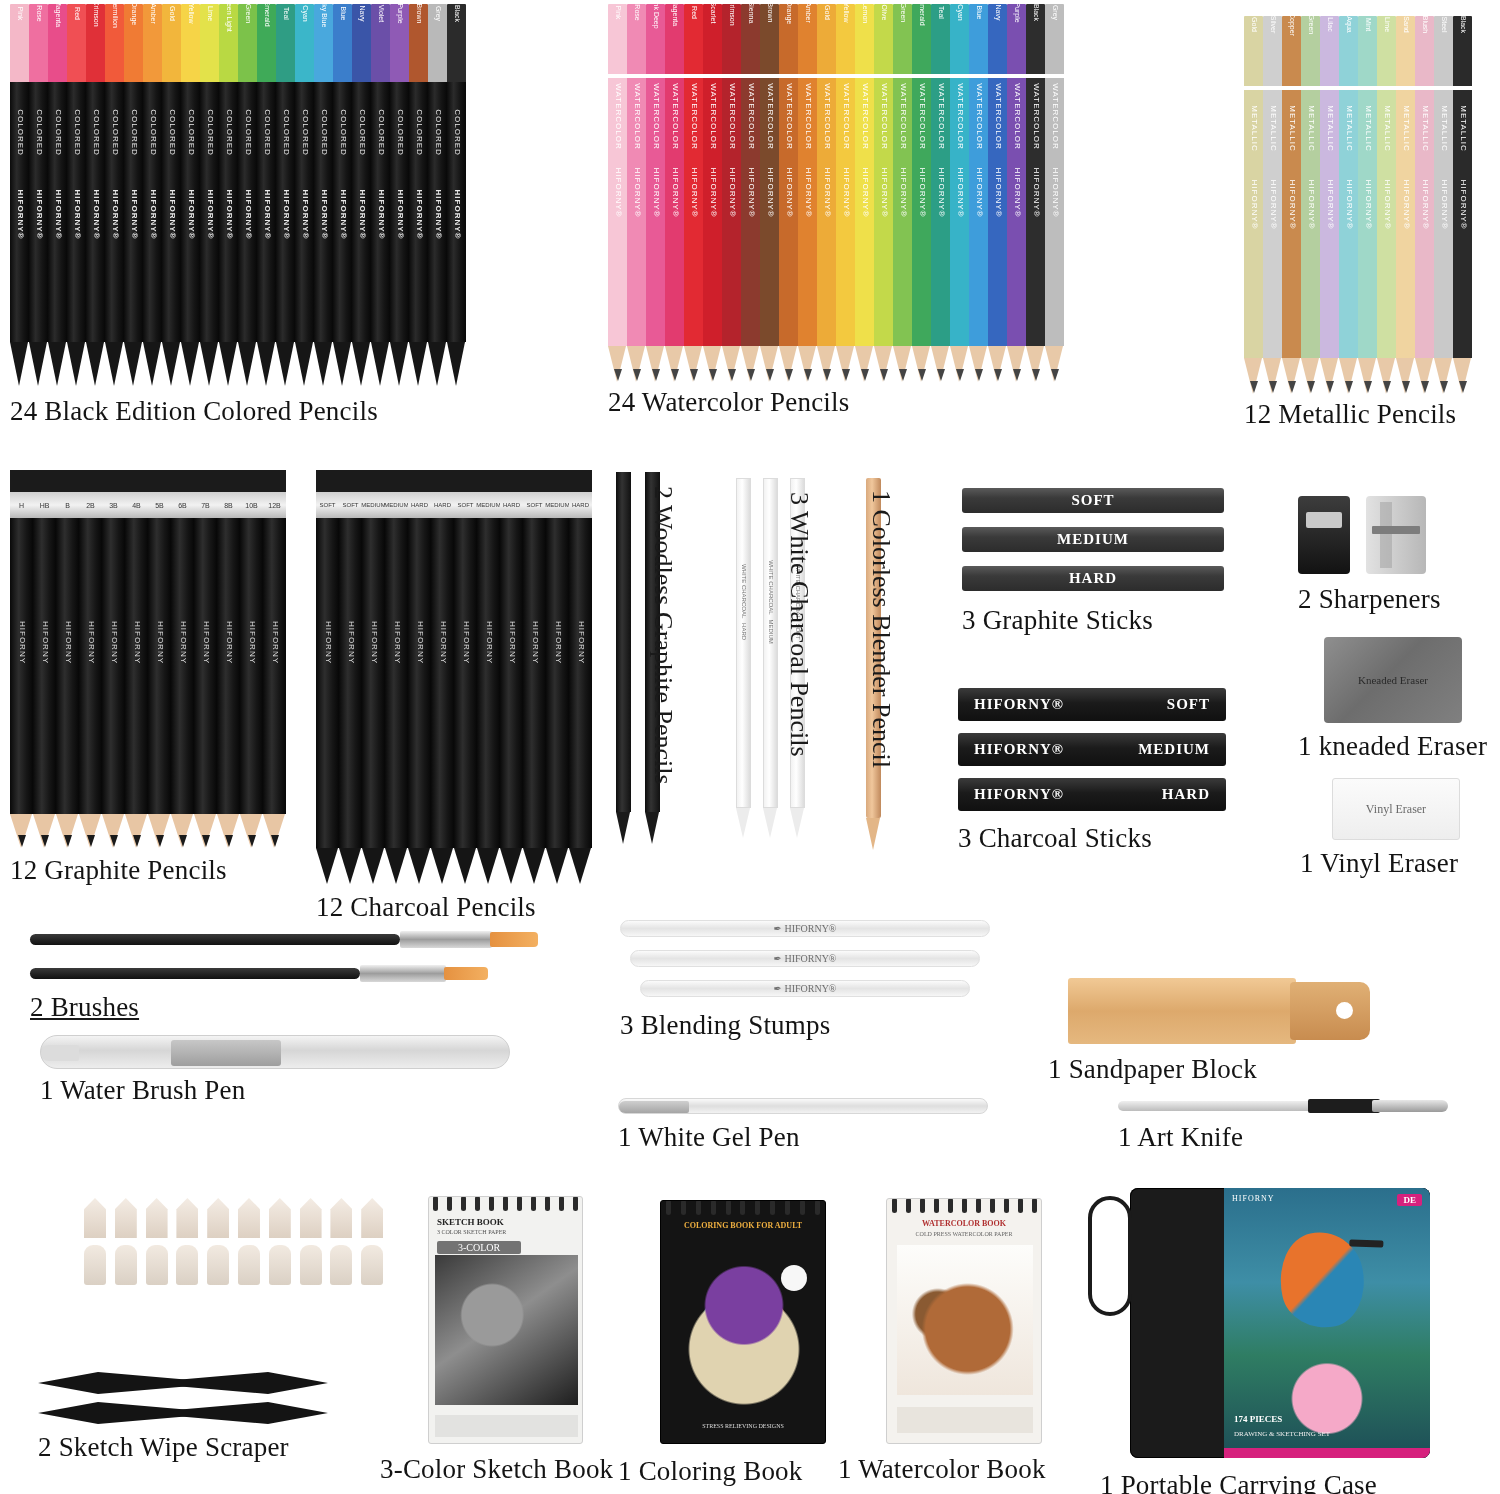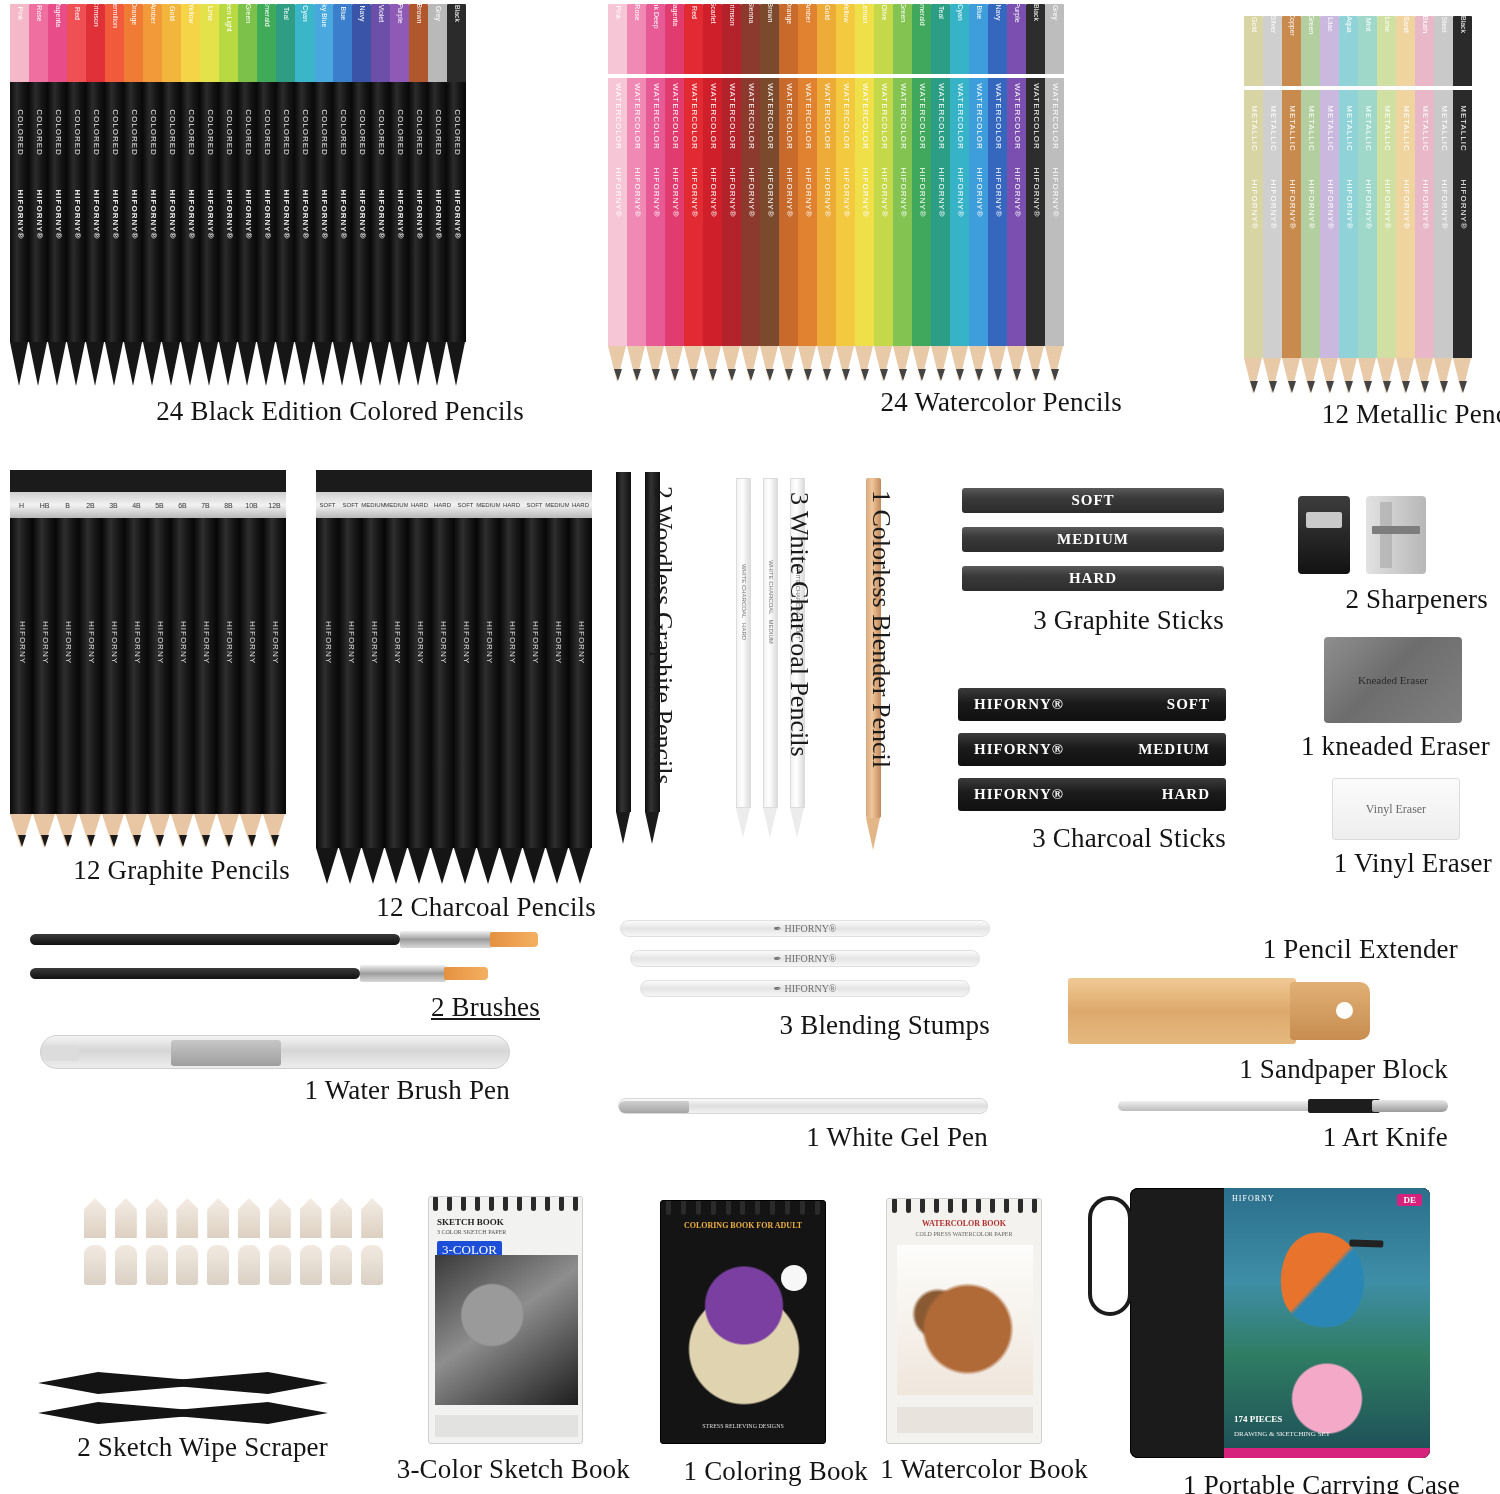--- a/index.html
+++ b/index.html
@@ -6,21 +6,21 @@
   html, body { margin:0; padding:0; }
   body {
     width:1500px; height:1494px;
     background:#ffffff;
     font-family:"Liberation Serif", serif;
     color:#1a1a1a;
     overflow:hidden;
     position:relative;
   }
   .cap {
-    text-align:right;
+    text-align:left;
     font-size:27px;
     letter-spacing:.2px;
     color:#141414;
     font-family:"Liberation Serif", serif;
     white-space:nowrap;
   }
   .group { position:absolute; }
 
   
   .pencil-row { display:flex; align-items:flex-end; }
@@ -1321,21 +1321,20 @@
   <div class="cap" style="width:370px;margin-top:6px;">3 Blending Stumps</div>
 </div>
 
 <div class="group" style="left:618px; top:1098px;">
   <div class="gelpen"></div>
   <div class="cap" style="width:370px;margin-top:8px;">1 White Gel Pen</div>
 </div>
 
 <div class="group" style="left:1098px; top:906px;">
   <div class="extender"></div>
-  <div class="cap" style="width:360px;margin-top:8px;">1 Pencil Extender</div>
 </div>
 
 <div class="group" style="left:1068px; top:978px;">
   <div class="sandblock" style="width:300px;margin-left:0;">
     <div class="pad"></div>
       <div class="handle"></div>
       <div class="hole"></div>
   </div>
   <div class="cap" style="width:400px;margin-top:10px;margin-left:-20px;">1 Sandpaper Block</div>
 </div>
@@ -1396,21 +1395,21 @@
         <i></i>
         <i></i>
         <i></i>
         <i></i>
         <i></i>
         <i></i>
         <i></i>
       </div>
     <div style="position:absolute;left:8px;top:20px;font-size:9px;font-weight:bold;color:#222;">SKETCH BOOK</div>
     <div style="position:absolute;left:8px;top:32px;font-size:6px;color:#555;">3 COLOR SKETCH PAPER</div>
-    <div style="position:absolute;left:8px;top:44px;font-size:13px;color:#fff;background:#1d4ed8;padding:1px 5px;border-radius:2px;">3-COLOR</div>
+    <div style="position:absolute;left:8px;top:44px;font-size:10px;color:#fff;background:#737373;padding:1px 21px;border-radius:2px;">3-COLOR</div>
     <div style="position:absolute;left:6px;top:58px;width:143px;height:150px;background:
        radial-gradient(circle at 40% 40%,#9a9a9a 0 30px,rgba(0,0,0,0) 32px),
        linear-gradient(145deg,#3a3a3a,#8e8e8e 45%,#1e1e1e);"></div>
     <div style="position:absolute;left:6px;bottom:6px;width:143px;height:22px;background:#e2e2e0;"></div>
   </div>
   <div class="cap" style="width:250px;margin-top:10px;margin-left:-48px;">3-Color Sketch Book</div>
 </div>
 
 <div class="group" style="left:660px; top:1200px;">
   <div class="book" style="width:166px;height:244px;background:#141414;border:1px solid #000;">

